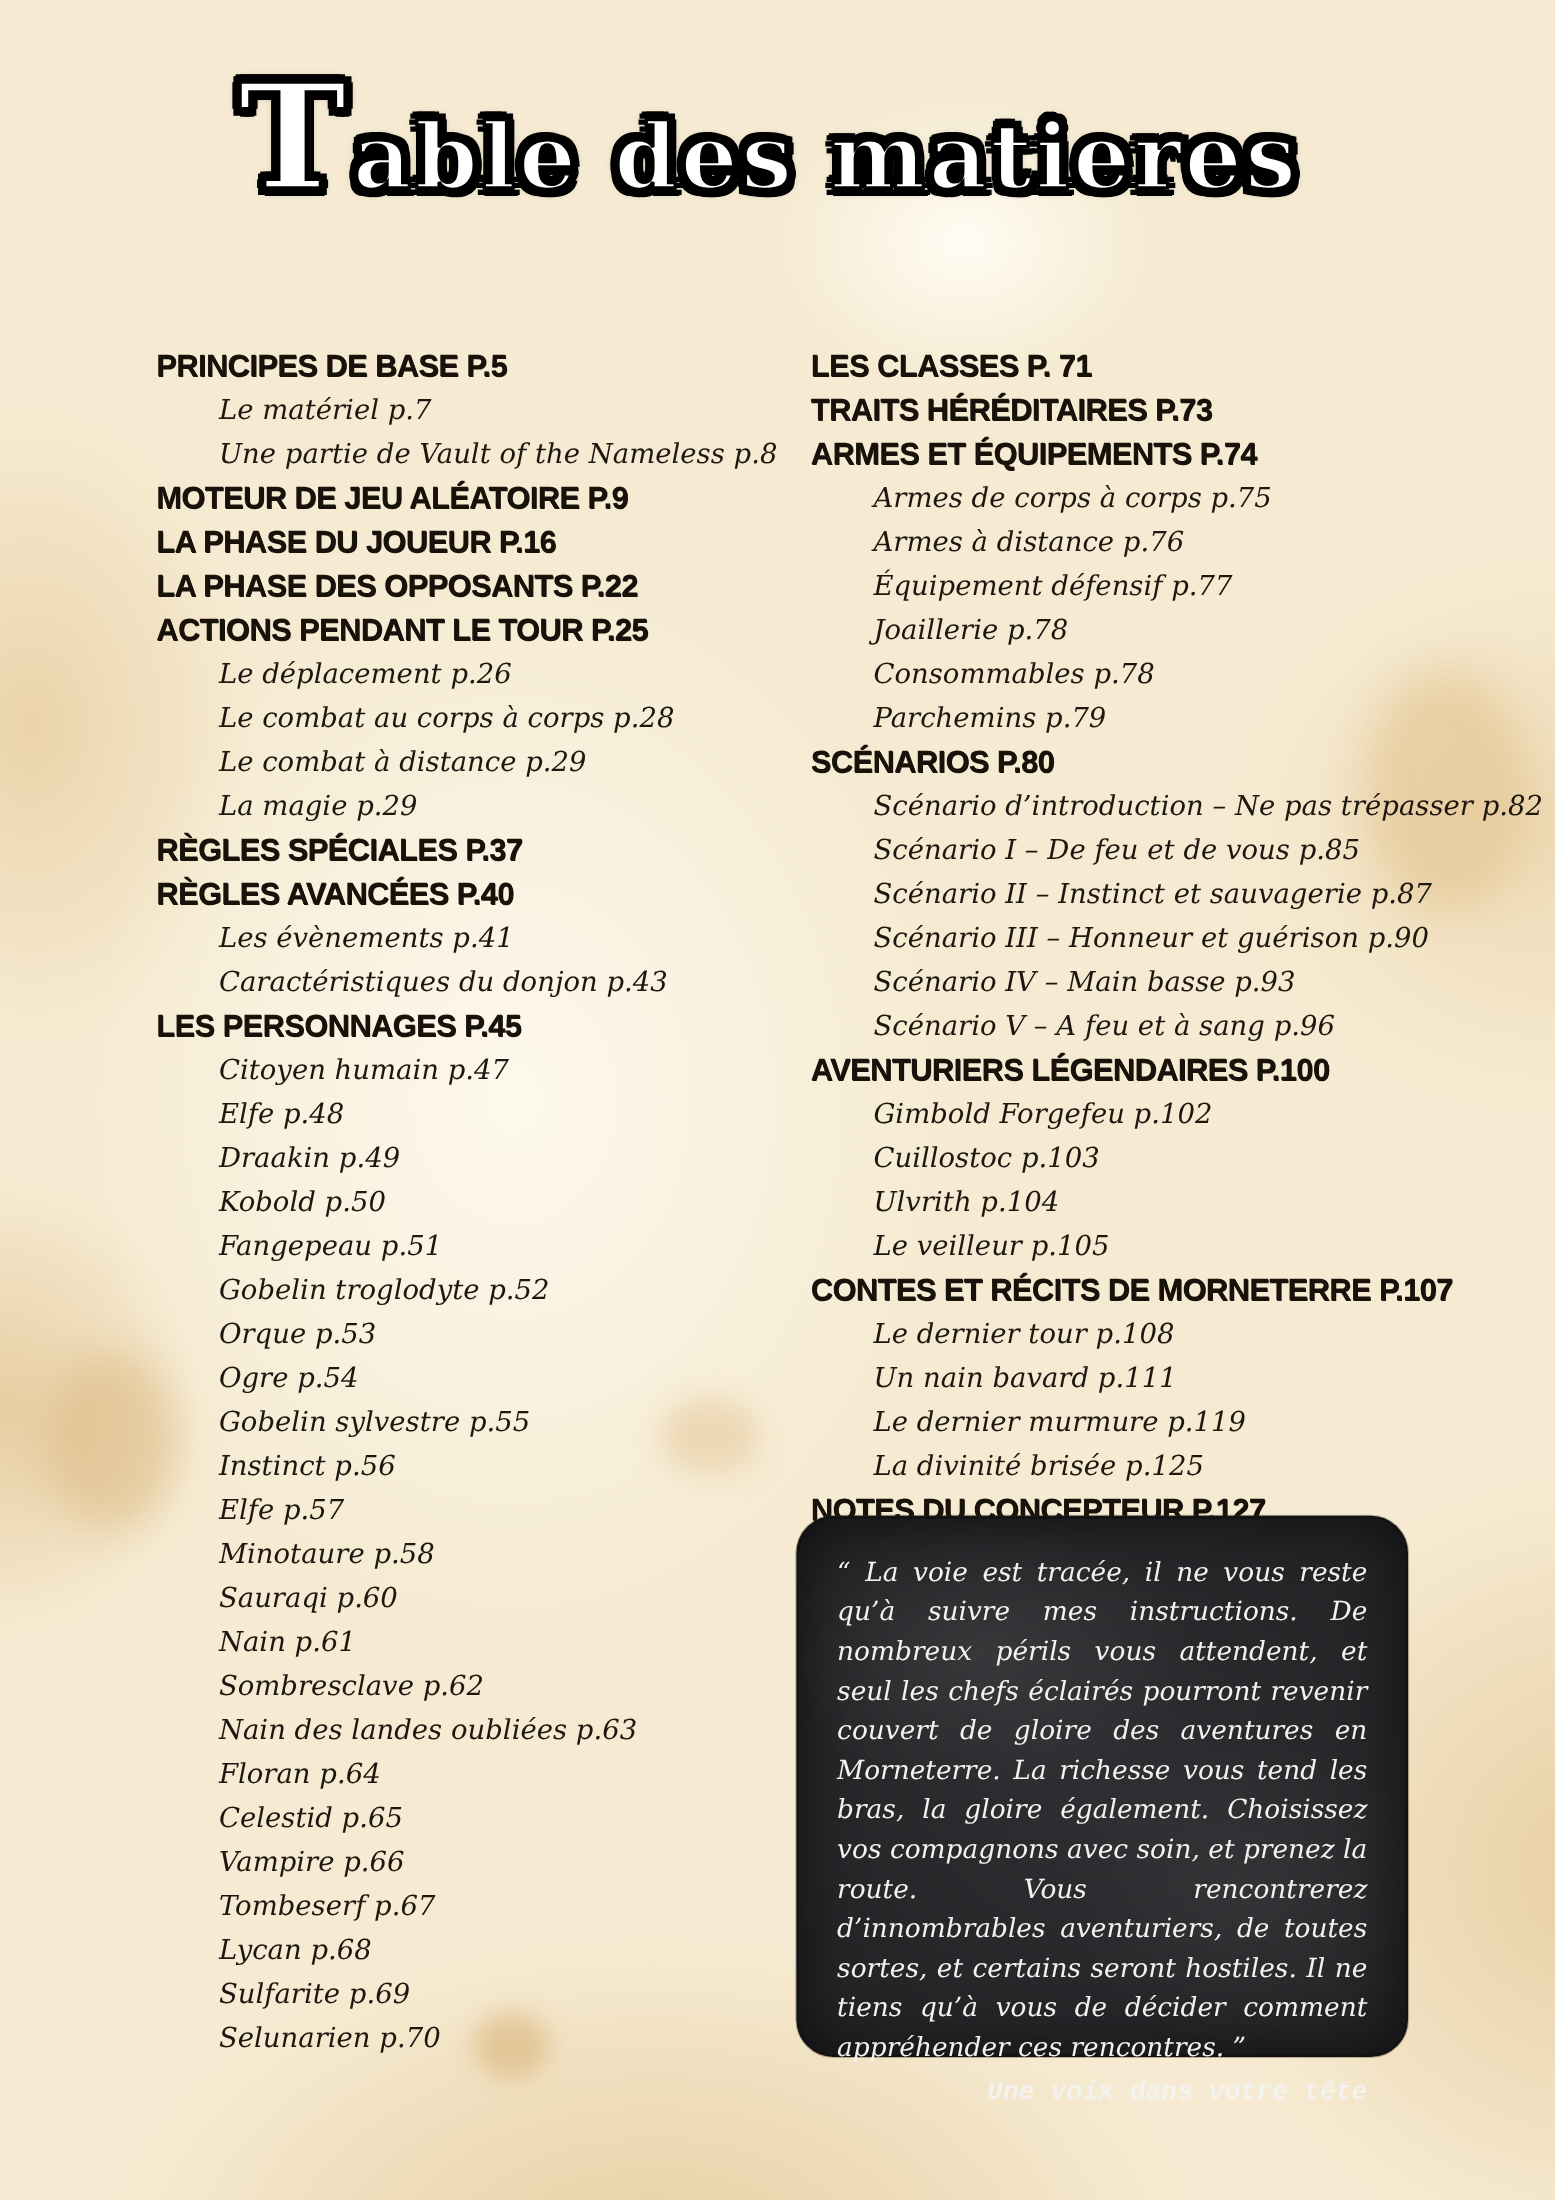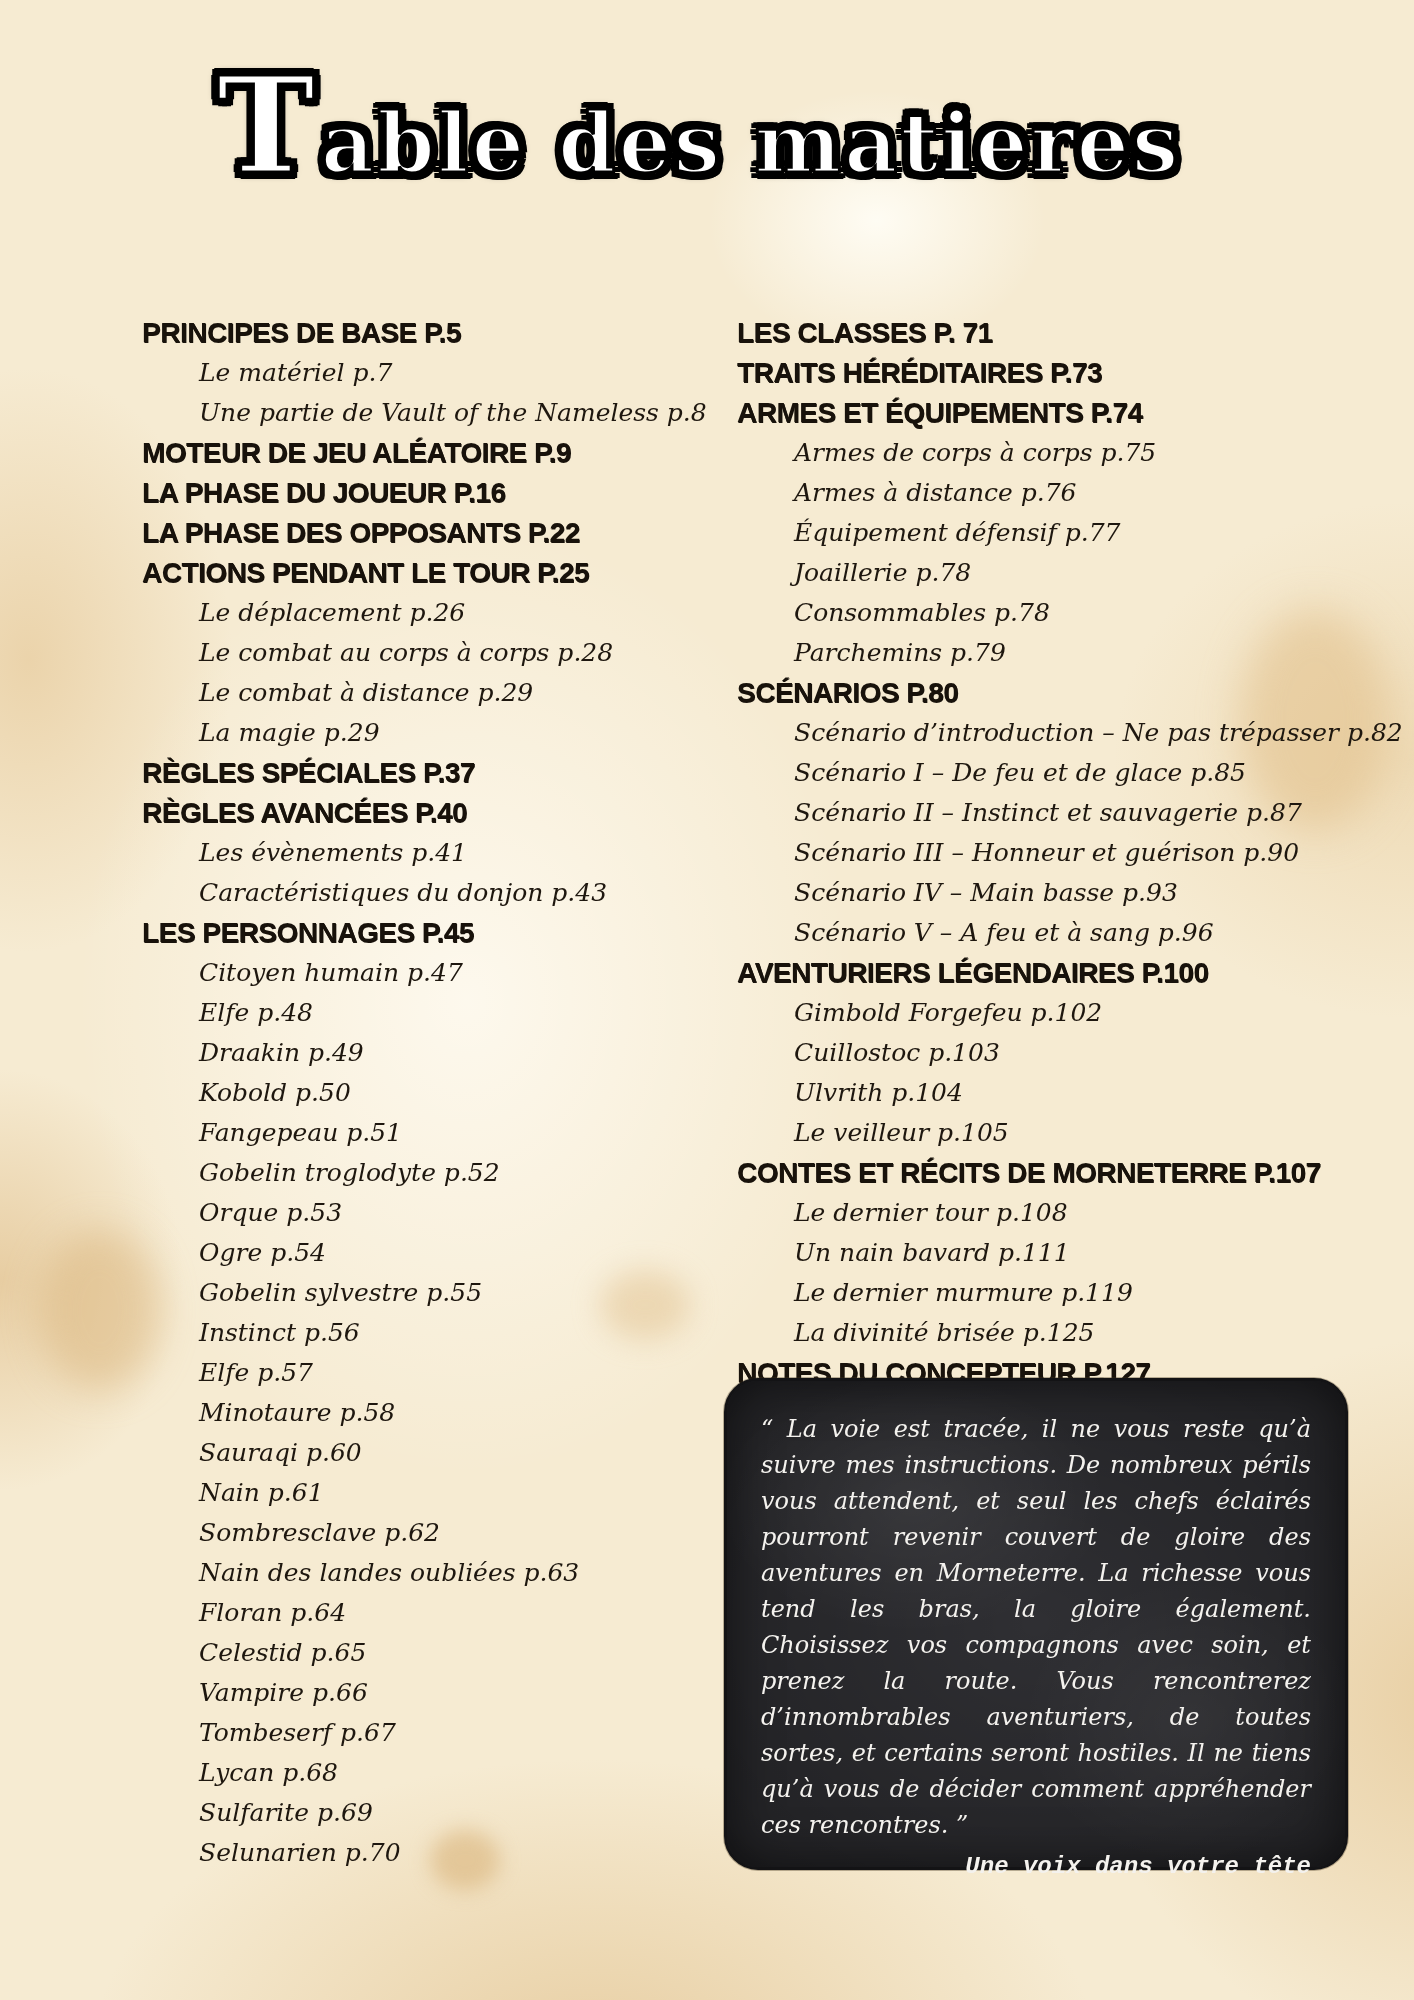--- a/index.html
+++ b/index.html
@@ -60,21 +60,21 @@
     font-family:"DejaVu Serif", serif;
     font-style:italic;
     font-size:25px;
     color:#1e170f;
     line-height:40px;height:40px;
     padding-left:57px;
     white-space:nowrap;
   }
 
   .quote-box{
-    position:absolute;left:724px;top:1378px;width:624px;height:492px;
+    position:absolute;left:724px;top:1378px;width:556px;height:492px;
     box-sizing:border-box;
     padding:30px 34px 24px 34px;
     background-color:#2f2f33;
     background-image:
       radial-gradient(ellipse 300px 200px at 30% 25%, rgba(255,255,255,.07), transparent 65%),
       radial-gradient(ellipse 260px 220px at 75% 70%, rgba(255,255,255,.05), transparent 65%),
       radial-gradient(ellipse 500px 420px at 50% 50%, rgba(0,0,0,0), rgba(0,0,0,.35) 95%);
     border:3px solid #131315;
     border-radius:34px;
     box-shadow: inset 0 0 50px rgba(0,0,0,.55), 0 0 0 1px rgba(66,52,30,.35);
@@ -157,21 +157,21 @@
       <div class="toc-header">TRAITS HÉRÉDITAIRES P.73</div>
       <div class="toc-header">ARMES ET ÉQUIPEMENTS P.74</div>
       <div class="toc-sub">Armes de corps à corps p.75</div>
       <div class="toc-sub">Armes à distance p.76</div>
       <div class="toc-sub">Équipement défensif p.77</div>
       <div class="toc-sub">Joaillerie p.78</div>
       <div class="toc-sub">Consommables p.78</div>
       <div class="toc-sub">Parchemins p.79</div>
       <div class="toc-header">SCÉNARIOS P.80</div>
       <div class="toc-sub">Scénario d’introduction – Ne pas trépasser p.82</div>
-      <div class="toc-sub">Scénario I – De feu et de glace p.85</div>
+      <div class="toc-sub">Scénario I – De feu et de vous p.85</div>
       <div class="toc-sub">Scénario II – Instinct et sauvagerie p.87</div>
       <div class="toc-sub">Scénario III – Honneur et guérison p.90</div>
       <div class="toc-sub">Scénario IV – Main basse p.93</div>
       <div class="toc-sub">Scénario V – A feu et à sang p.96</div>
       <div class="toc-header">AVENTURIERS LÉGENDAIRES P.100</div>
       <div class="toc-sub">Gimbold Forgefeu p.102</div>
       <div class="toc-sub">Cuillostoc p.103</div>
       <div class="toc-sub">Ulvrith p.104</div>
       <div class="toc-sub">Le veilleur p.105</div>
       <div class="toc-header">CONTES ET RÉCITS DE MORNETERRE P.107</div>

